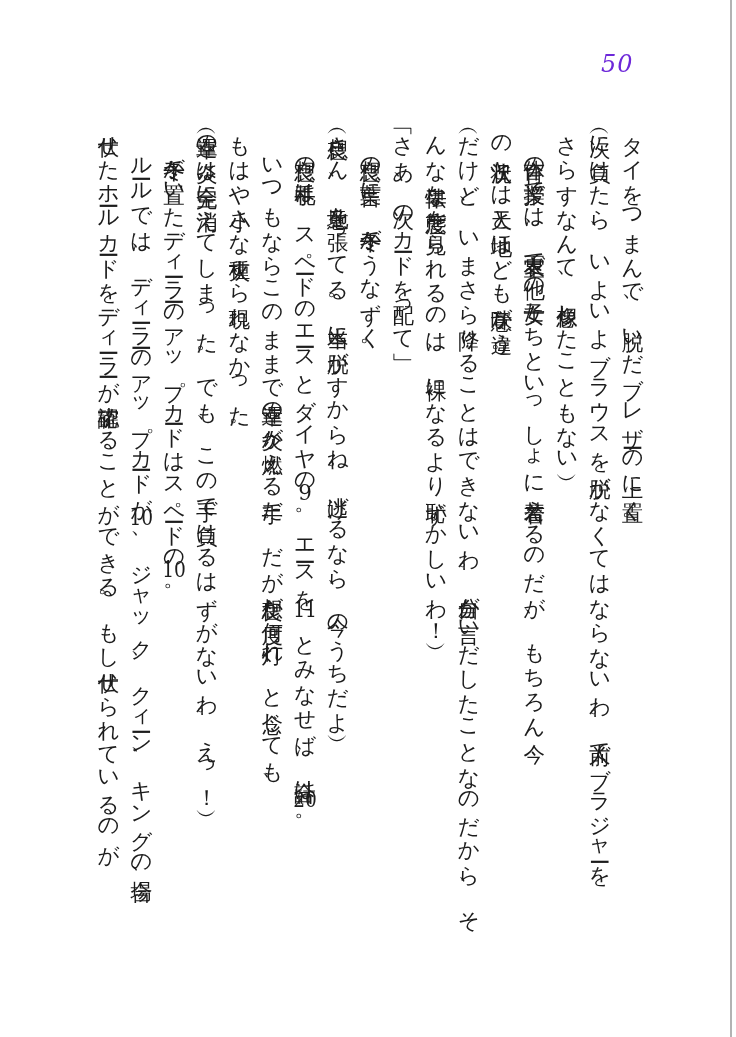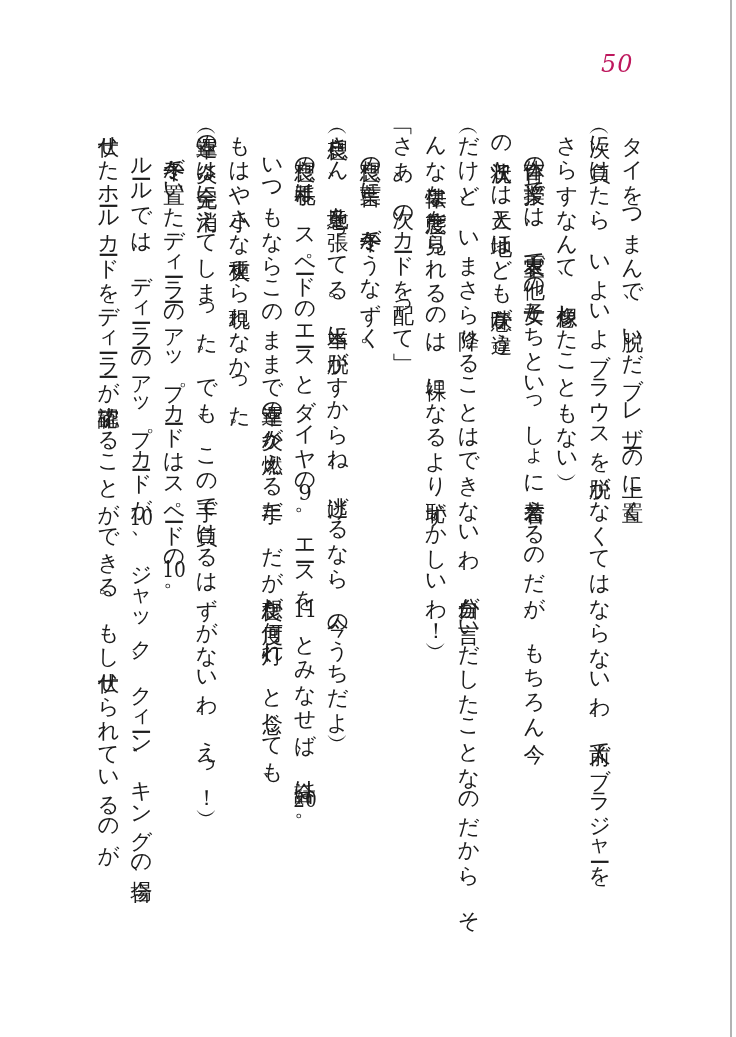--- a/index.html
+++ b/index.html
@@ -18,21 +18,21 @@
     position: absolute;
     inset: 0;
     background: #ffffff;
   }
   .page-number {
     position: absolute;
     top: 50px;
     left: 601px;
     font-size: 24px;
     font-style: italic;
-    color: #be185d;
+    color: #6d28d9;
     letter-spacing: 1px;
     font-family: "DejaVu Serif", "Liberation Serif", serif;
   }
   .text-block {
     position: absolute;
     top: 121px;
     right: 88px;
     height: 870px;
     writing-mode: vertical-rl;
     text-orientation: mixed;

